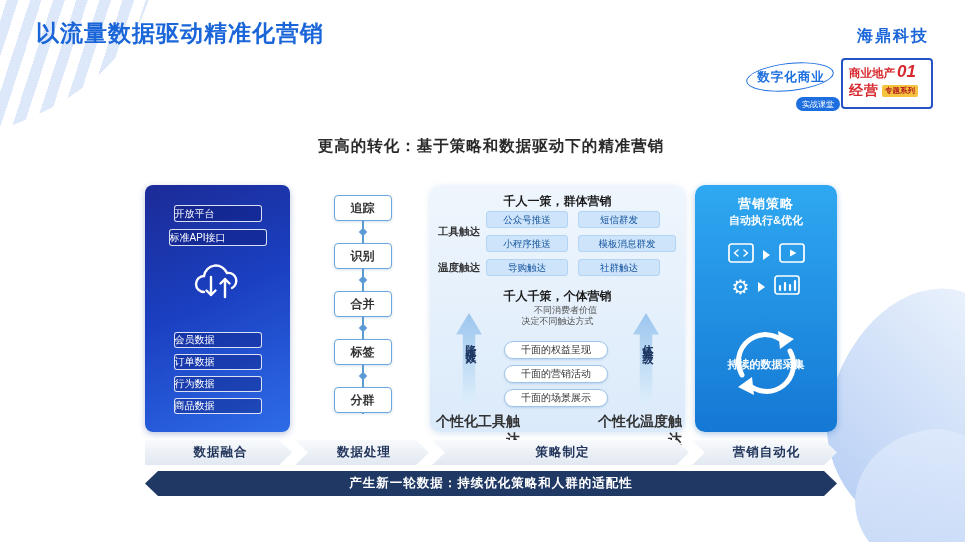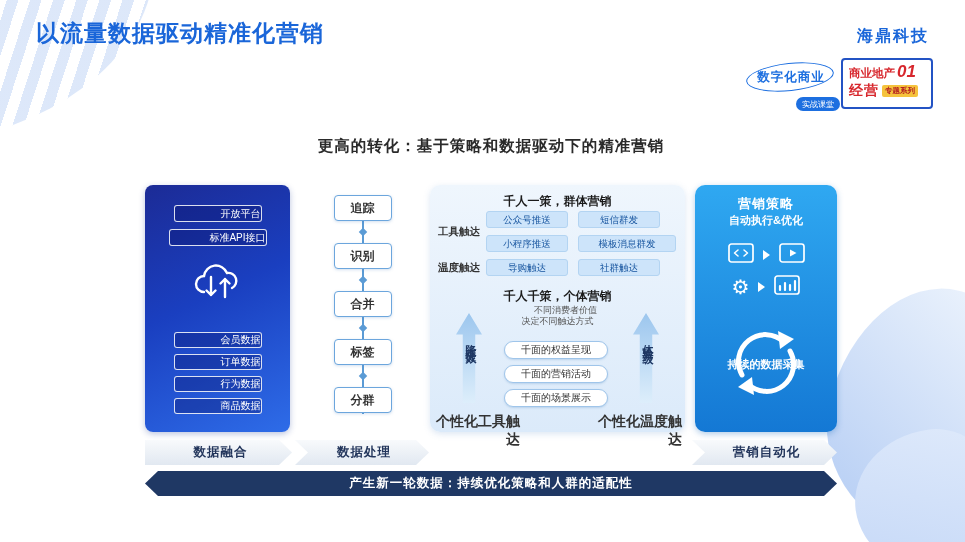--- a/index.html
+++ b/index.html
@@ -48,21 +48,21 @@
   .subtitle { position:absolute; left:145px; width:692px; top:136px; text-align:center;
            font-size:15.5px; font-weight:600; color:#2a2a2a; letter-spacing:1px; }
   
   .diagram { position:absolute; left:145px; top:185px; width:692px; height:247px; }
   .panel { position:absolute; top:0; height:247px; }
   
   .p1 { left:0; width:145px; border-radius:8px; padding-top:20px;
         background: linear-gradient(155deg,#1c2b96 0%, #1a3fc0 45%, #2e6ce8 100%);
         box-shadow: 0 2px 6px rgba(30,60,150,.3); }
   .p1-pill { display:block; margin:0 auto 7px; width:88px; height:17px; line-height:15px;
-        text-align:right; font-size:10px; color:#fff; border:1px solid rgba(255,255,255,.85);
+        text-align:left; font-size:10px; color:#fff; border:1px solid rgba(255,255,255,.85);
         border-radius:3px; background: rgba(8,20,110,.35); }
   .p1-pill.wide { width:98px; }
   .p1-pill.sm { height:16px; line-height:14px; margin-bottom:6px; }
   .p1-cloud { margin:12px auto 0; width:58px; height:52px; }
   .p1-gap { height:22px; }
   
   .p2 { left:155px; width:125px; }
   .v-line { position:absolute; left:calc(50% - 1px); top:20px; bottom:18px; width:2px; background:#5b9bd5; }
   .conn-dot { position:absolute; left:calc(50% - 3px); width:6px; height:6px; background:#5b9bd5;
         transform:rotate(45deg); }
@@ -253,18 +253,19 @@
           <polygon points="32,76 16,68 30,58" fill="#fff"></polygon>
         </svg>
       </div>
       <div class="a-caption">持续的数据采集</div>
     </div>
   </div>
 
   <div class="flow">
     <div class="chev c1">数据融合</div>
     <div class="chev c2">数据处理</div>
+    <div class="chev c3">策略制定</div>
     <div class="chev c4">营销自动化</div>
   </div>
 
   <div class="banner">产生新一轮数据：持续优化策略和人群的适配性</div>
 
 </div>
 
 </body></html>

